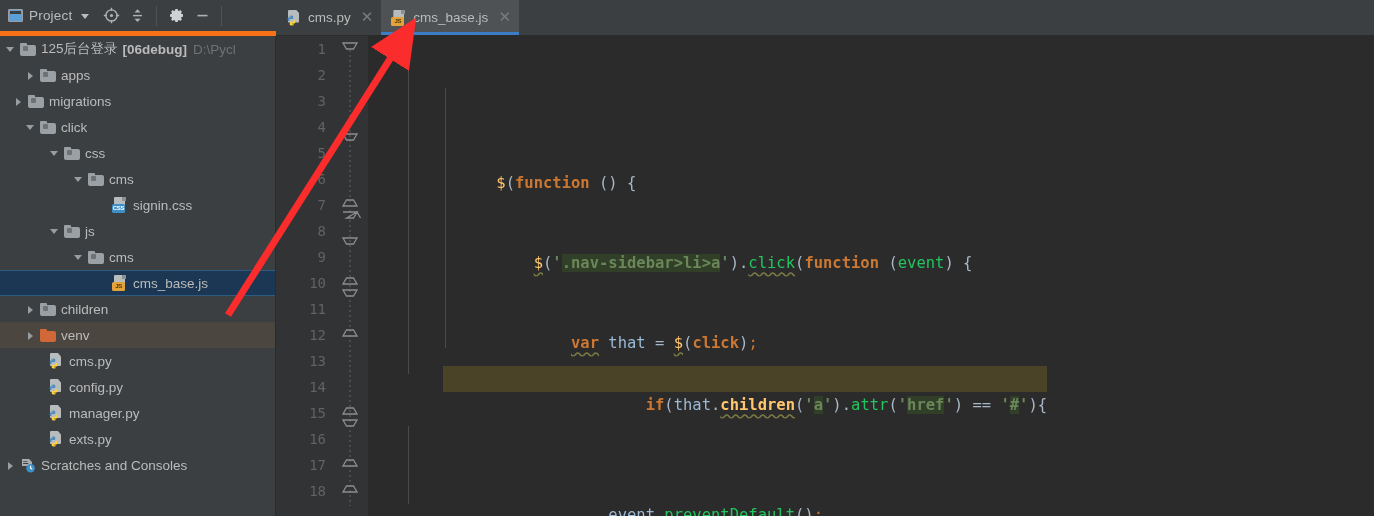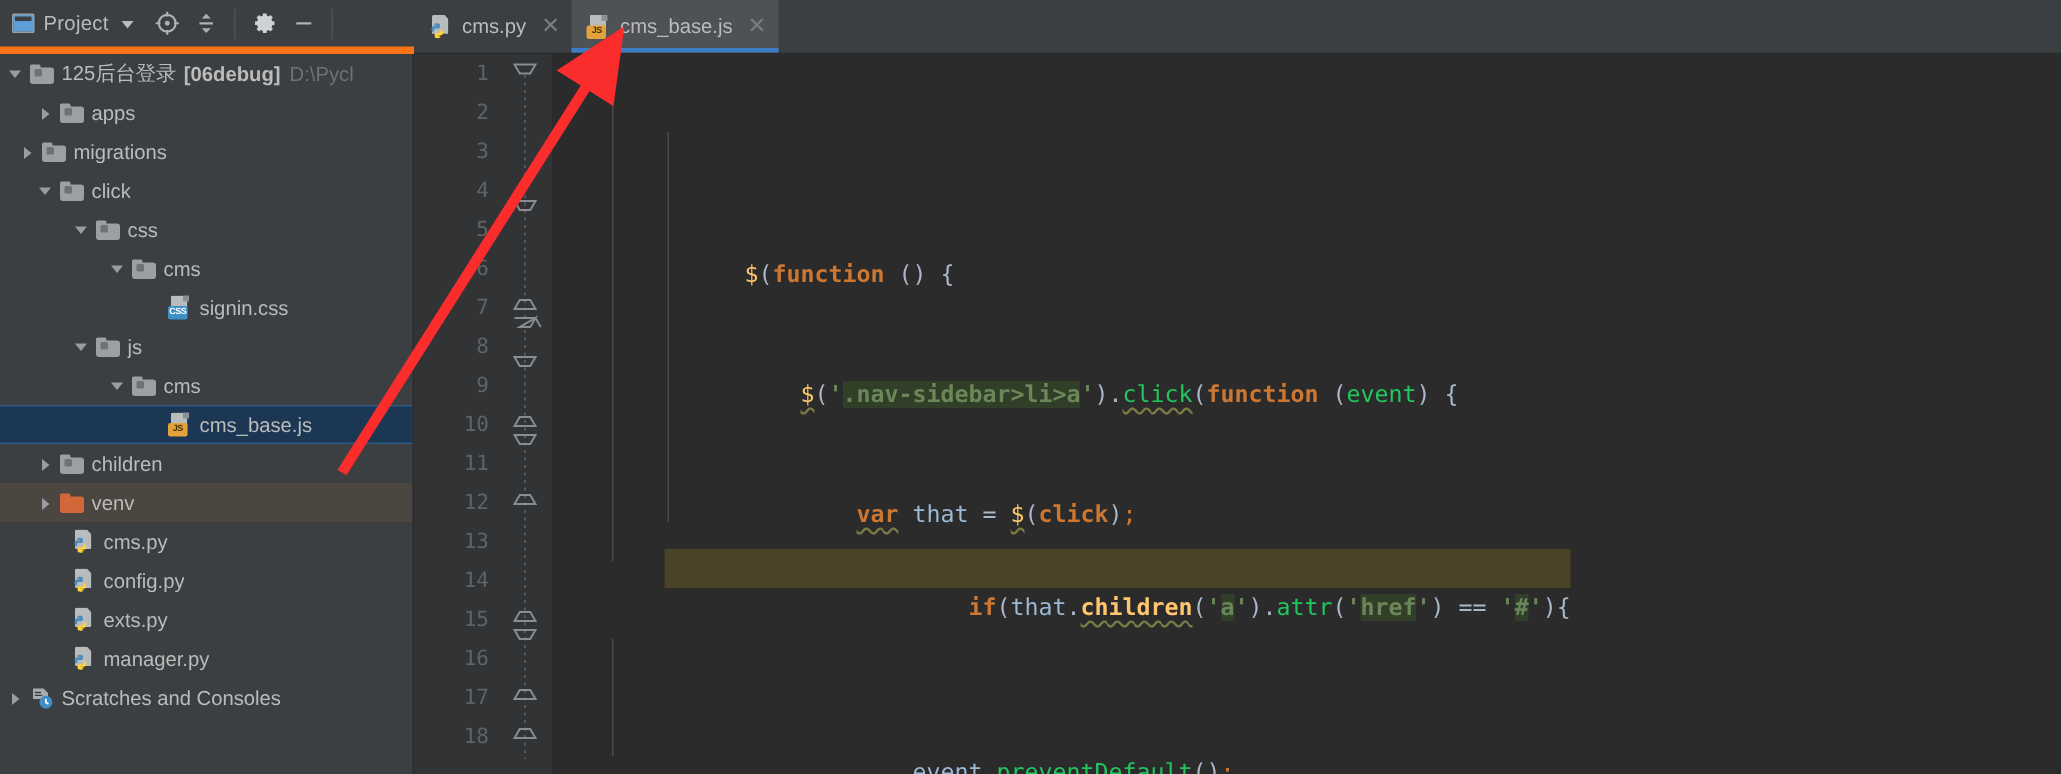--- a/index.html
+++ b/index.html
@@ -366,32 +366,32 @@
       </div>
 
       <div class="row" style="padding-left:48px">
         <div class="pyicon" style="margin-right:5px">
           <div class="page"></div>
           <svg class="pb" viewBox="0 0 12 12">
             <path fill="#4b8bbe" d="M5.7 0.6c-2 0-1.9 .9-1.9 .9v1h2v.3H3.1s-1.3-.15-1.3 1.9c0 2.05 1.15 1.98 1.15 1.98h.72V5.6s-.04-1.15 1.13-1.15h2c.6 0 1.1-.5 1.1-1.1V1.6s.1-1-2.2-1zM4.6 1.2c.2 0 .36.16.36.36 0 .2-.16.36-.36.36a.36.36 0 110-.72z"></path>
             <path fill="#ffd43b" d="M6.3 11.4c2 0 1.9-.9 1.9-.9v-1h-2V9.2h2.7s1.3.15 1.3-1.9c0-2.05-1.15-1.98-1.15-1.98h-.72V6.4s.04 1.15-1.13 1.15h-2c-.6 0-1.1.5-1.1 1.1v1.75s-.1 1 2.2 1zm1.1-.6a.36.36 0 11.36-.36c0 .2-.16.36-.36.36z"></path>
           </svg>
         </div>
-        <span class="rlabel">exts.py</span>
+        <span class="rlabel">manager.py</span>
       </div>
 
       <div class="row" style="padding-left:48px">
         <div class="pyicon" style="margin-right:5px">
           <div class="page"></div>
           <svg class="pb" viewBox="0 0 12 12">
             <path fill="#4b8bbe" d="M5.7 0.6c-2 0-1.9 .9-1.9 .9v1h2v.3H3.1s-1.3-.15-1.3 1.9c0 2.05 1.15 1.98 1.15 1.98h.72V5.6s-.04-1.15 1.13-1.15h2c.6 0 1.1-.5 1.1-1.1V1.6s.1-1-2.2-1zM4.6 1.2c.2 0 .36.16.36.36 0 .2-.16.36-.36.36a.36.36 0 110-.72z"></path>
             <path fill="#ffd43b" d="M6.3 11.4c2 0 1.9-.9 1.9-.9v-1h-2V9.2h2.7s1.3.15 1.3-1.9c0-2.05-1.15-1.98-1.15-1.98h-.72V6.4s.04 1.15-1.13 1.15h-2c-.6 0-1.1.5-1.1 1.1v1.75s-.1 1 2.2 1zm1.1-.6a.36.36 0 11.36-.36c0 .2-.16.36-.36.36z"></path>
           </svg>
         </div>
-        <span class="rlabel">manager.py</span>
+        <span class="rlabel">exts.py</span>
       </div>
 
       <div class="row" style="padding-left:4px">
         <div class="arrow right"></div>
         <div class="scratch-ic">
           <svg width="16" height="15" viewBox="0 0 16 15">
             <path fill="#a9acae" d="M2 1h7l3 3v4H2z"></path>
             <path fill="#3c3f41" d="M3.2 3.2h4.2v.9H3.2zM3.2 5.1h5v.9h-5z"></path>
             <circle cx="10.6" cy="10.2" r="4.3" fill="#3d8fc6"></circle>
             <path d="M10.6 7.8v2.5l1.7 1" stroke="#ffffff" stroke-width="1.1" fill="none"></path>

